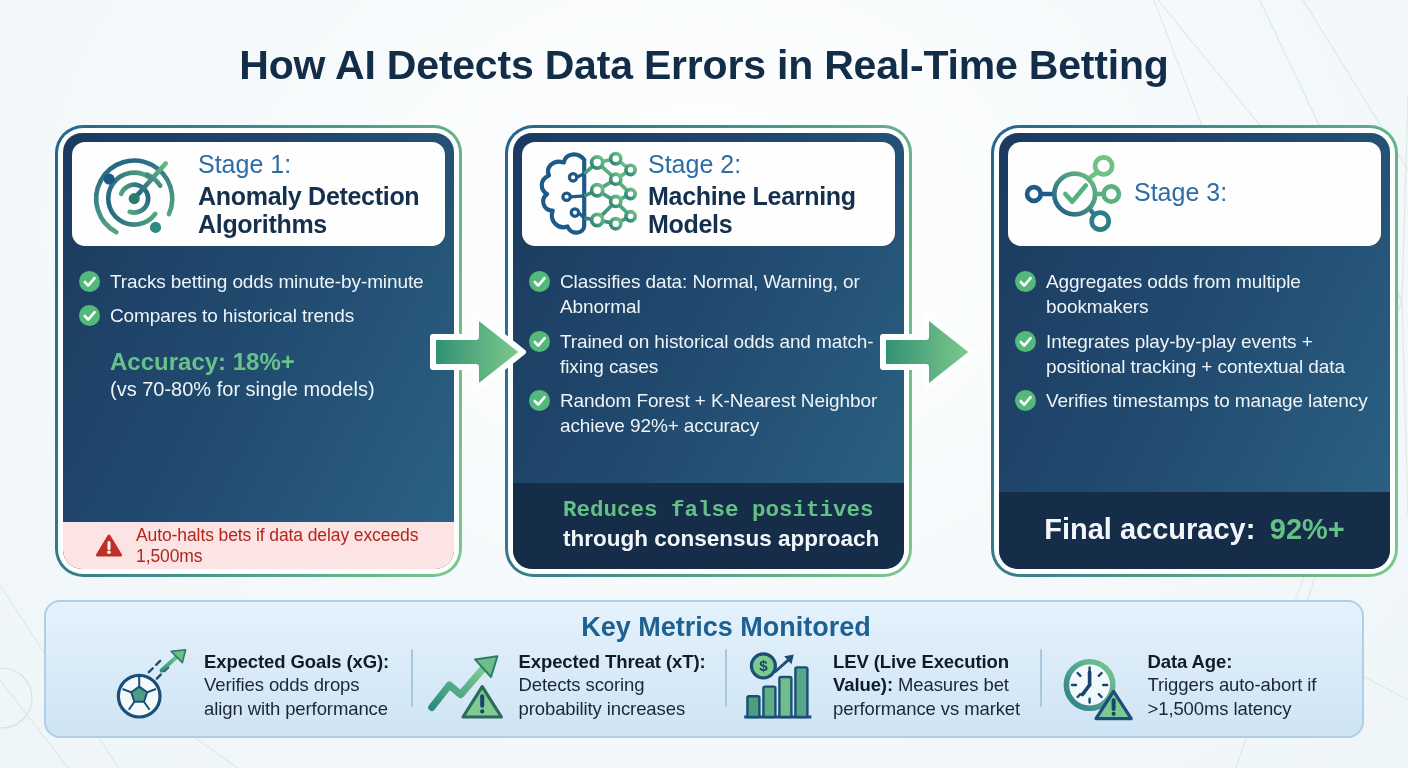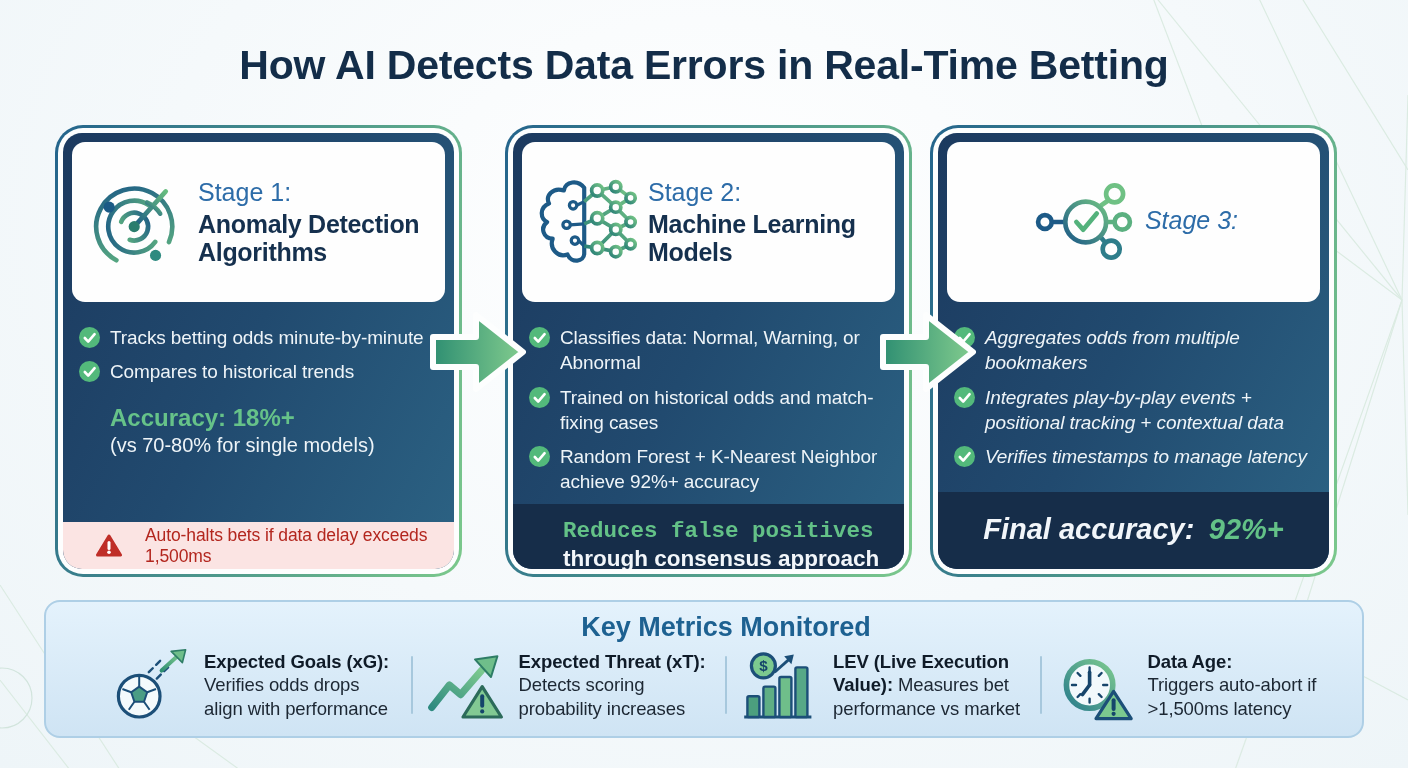--- a/index.html
+++ b/index.html
@@ -23,43 +23,43 @@
     position:absolute; top:125px; width:407px; height:452px;
     border-radius:28px; padding:3px;
     background: linear-gradient(105deg, #24648c 0%, #4f9a8b 55%, #7cc98c 100%);
   }
   .card-white { width:100%; height:100%; background:#fdfefe; border-radius:25px; padding:5px; }
   .card-inner {
     width:100%; height:100%; border-radius:19px;
     background: linear-gradient(118deg, #1c3a5f 0%, #214a6f 48%, #2c6384 100%);
     display:flex; flex-direction:column; overflow:hidden;
   }
-  .card1 { left:55px; } .card2 { left:505px; } .card3 { left:930px;font-style:italic; }
+  .card1 { left:55px; } .card2 { left:505px; } .card3 { left:991px; }
 
   .card-header {
-    margin:9px; height:160px; background:#fefefe; border-radius:13px;
-    display:flex; align-items:center; padding:12px 10px 12px 14px; flex:none;justify-content:center;
+    margin:9px; height:104px; background:#fefefe; border-radius:13px;
+    display:flex; align-items:center; padding:12px 10px 12px 14px; flex:none;
   }
   .hdr-icon { width:102px; height:102px; flex:none; }
   .hdr-text { margin-left:10px; }
   .stage-label { margin:0 0 3px 0; font-size:25px; font-weight:400; color:#2d6ca8; }
   .stage-name  { margin:0; font-size:25px; font-weight:700; color:#15304e; line-height:1.14; letter-spacing:-0.3px; }
 
   .bullets { list-style:none; margin:0; padding:14px 8px 0 16px; }
   .bullets li { display:flex; gap:10px; margin-bottom:9px; }
   .bullet-text { color:#eef4f8; font-size:19px; line-height:1.33; letter-spacing:-0.1px; max-width:338px; }
   .check { width:21px; height:21px; flex:none; margin-top:2px; }
 
   .accuracy-label { margin:10px 0 2px 47px; color:#66c289; font-weight:700; font-size:24px; }
   .accuracy-note  { margin:0 0 0 47px; color:#eef4f8; font-size:20px; }
 
   .alert-band {
     margin-top:auto; height:47px; flex:none;
     background:#fbe4e3; border-radius:0 0 17px 17px;
-    display:flex; align-items:center; gap:23px; padding:0 16px 0 33px;
+    display:flex; align-items:center; gap:14px; padding:0 16px 0 33px;
   }
   .alert-band svg { width:26px; height:23px; flex:none; }
   .alert-text { color:#b3261e; font-size:17.5px; font-weight:500; letter-spacing:-0.1px; }
 
   .consensus-band {
     margin-top:auto; flex:none; background:#162d49; border-radius:0 0 17px 17px;
     padding:13px 18px 15px 50px;
   }
   .consensus-hl   { display:block; color:#63c187; font-size:22.5px; font-weight:700; line-height:1.28;font-family:Liberation Mono, monospace; }
   .consensus-rest { display:block; color:#f2f6fa; font-size:22.5px; font-weight:700; line-height:1.28; }
@@ -76,21 +76,21 @@
   .arrow2 { left:880px; top:306px; }
 
   
   .metrics-panel {
     position:absolute; left:44px; top:600px; width:1320px; height:138px;
     border-radius:16px; border:2px solid #aecfe6;
     background: linear-gradient(180deg, #e4f2fc 0%, #cfe4f4 100%);
     padding-left: 44px;
   }
   .metrics-title { margin:10px 0 2px; text-align:center; font-size:27px; font-weight:700; color:#1d6191; }
-  .metrics-row { display:flex; align-items:center; padding:4px 16px 0; }
+  .metrics-row { display:flex; padding:4px 16px 0; }
   .metric { flex:1; display:flex; align-items:center; gap:12px; padding-left:6px; }
   .metric-icon { width:80px; height:72px; flex:none; }
   .metric-text { font-size:18.5px; line-height:1.27; color:#1c2733; letter-spacing:-0.1px; max-width:240px; }
   .metric-term { font-weight:700; color:#0f1b28; display:block; }
   .metric.inline-term .metric-term { display:inline; }
   .metric-divider { width:2px; height:58px; background:#a7c8dd; border-radius:1px; margin:0 8px; flex:none; }
 </style>
 </head>
 <body>
 

